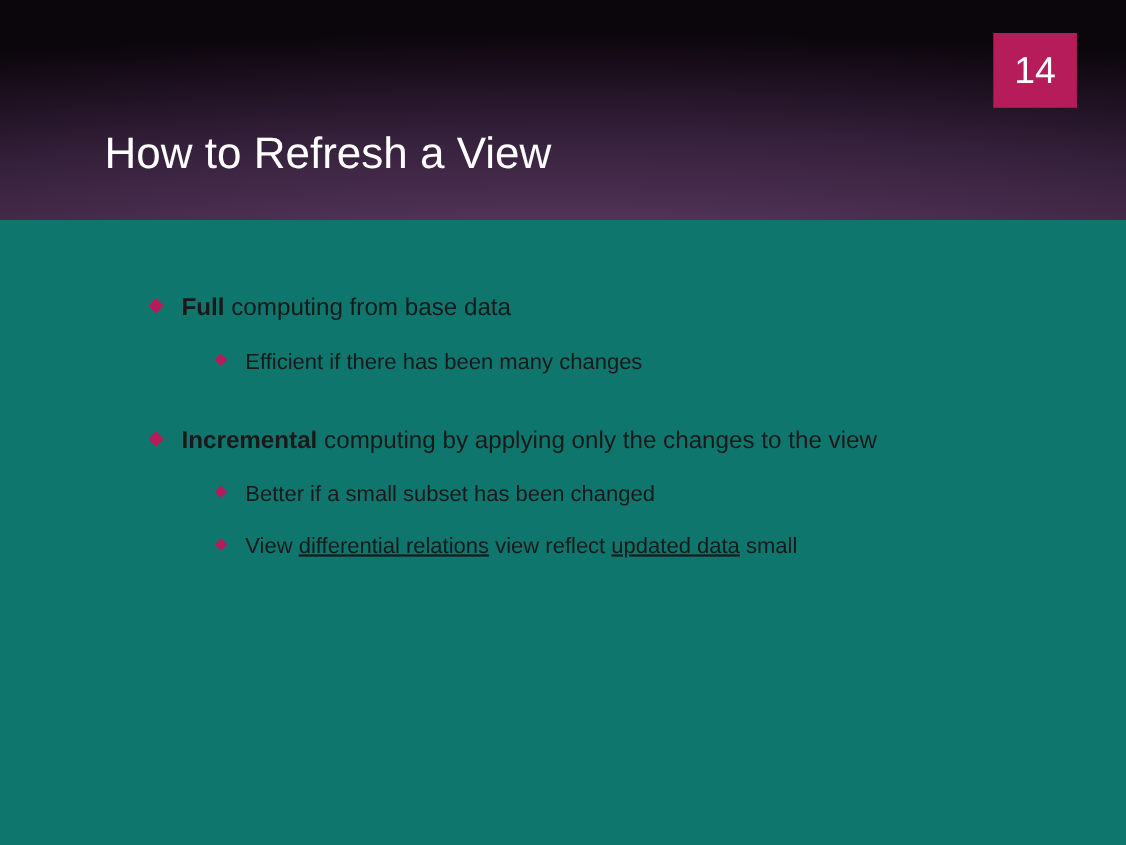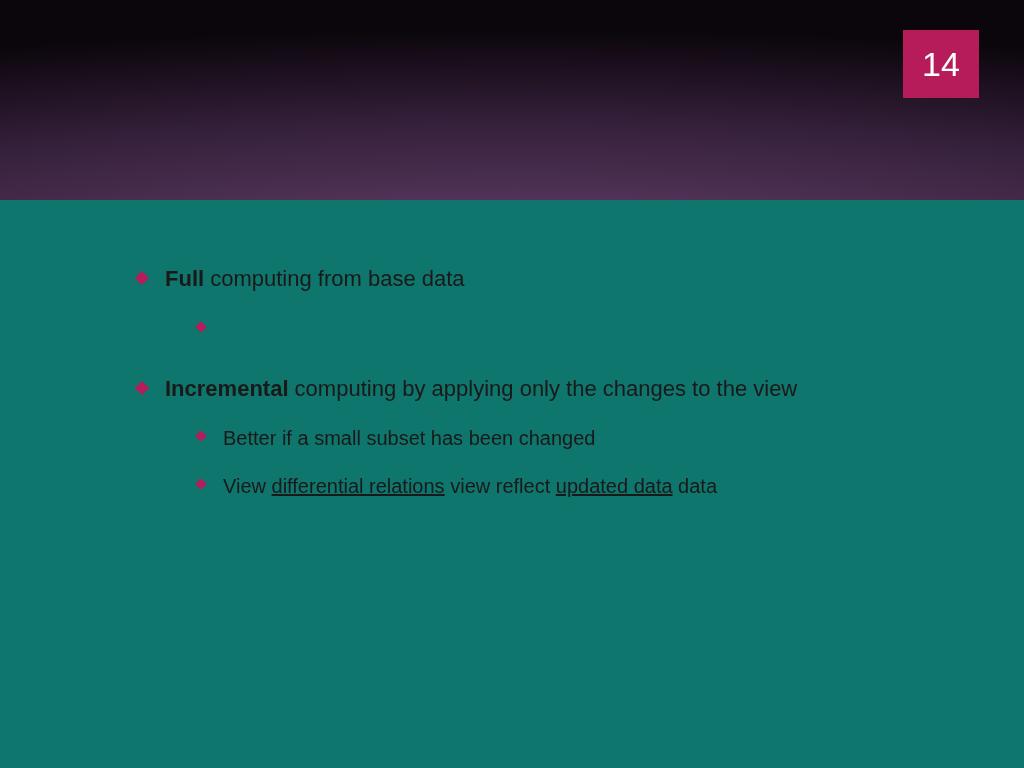--- a/index.html
+++ b/index.html
@@ -80,48 +80,50 @@
   .ul { text-decoration: underline; }
 </style>
 </head>
 <body>
 
 <div class="slide">
   <div class="header">
     <div class="page-num-box">
       <span class="page-num">14</span>
     </div>
+    <div class="title">How to Refresh a View</div>
   </div>
 
   <div class="content">
 
     <div class="bullet-l1">
       <div class="diamond"></div>
       <div class="txt">
         <span class="bold">Full</span><span> computing from base data</span>
       </div>
     </div>
 
     <div class="bullet-l2">
       <div class="diamond sm"></div>
+      <div class="txt">Efficient if there has been many changes</div>
     </div>
 
     <div class="bullet-l1 gap">
       <div class="diamond"></div>
       <div class="txt">
         <span class="bold">Incremental</span><span> computing by applying only the changes to the view</span>
       </div>
     </div>
 
     <div class="bullet-l2">
       <div class="diamond sm"></div>
       <div class="txt">Better if a small subset has been changed</div>
     </div>
 
     <div class="bullet-l2">
       <div class="diamond sm"></div>
       <div class="txt">
-        <span>View </span><span class="ul">differential relations</span><span> view reflect </span><span class="ul">updated data</span><span> data</span>
+        <span>View </span><span class="ul">differential relations</span><span> view reflect </span><span class="ul">updated data</span><span> small</span>
       </div>
     </div>
 
   </div>
 </div>
 
 </body></html>

